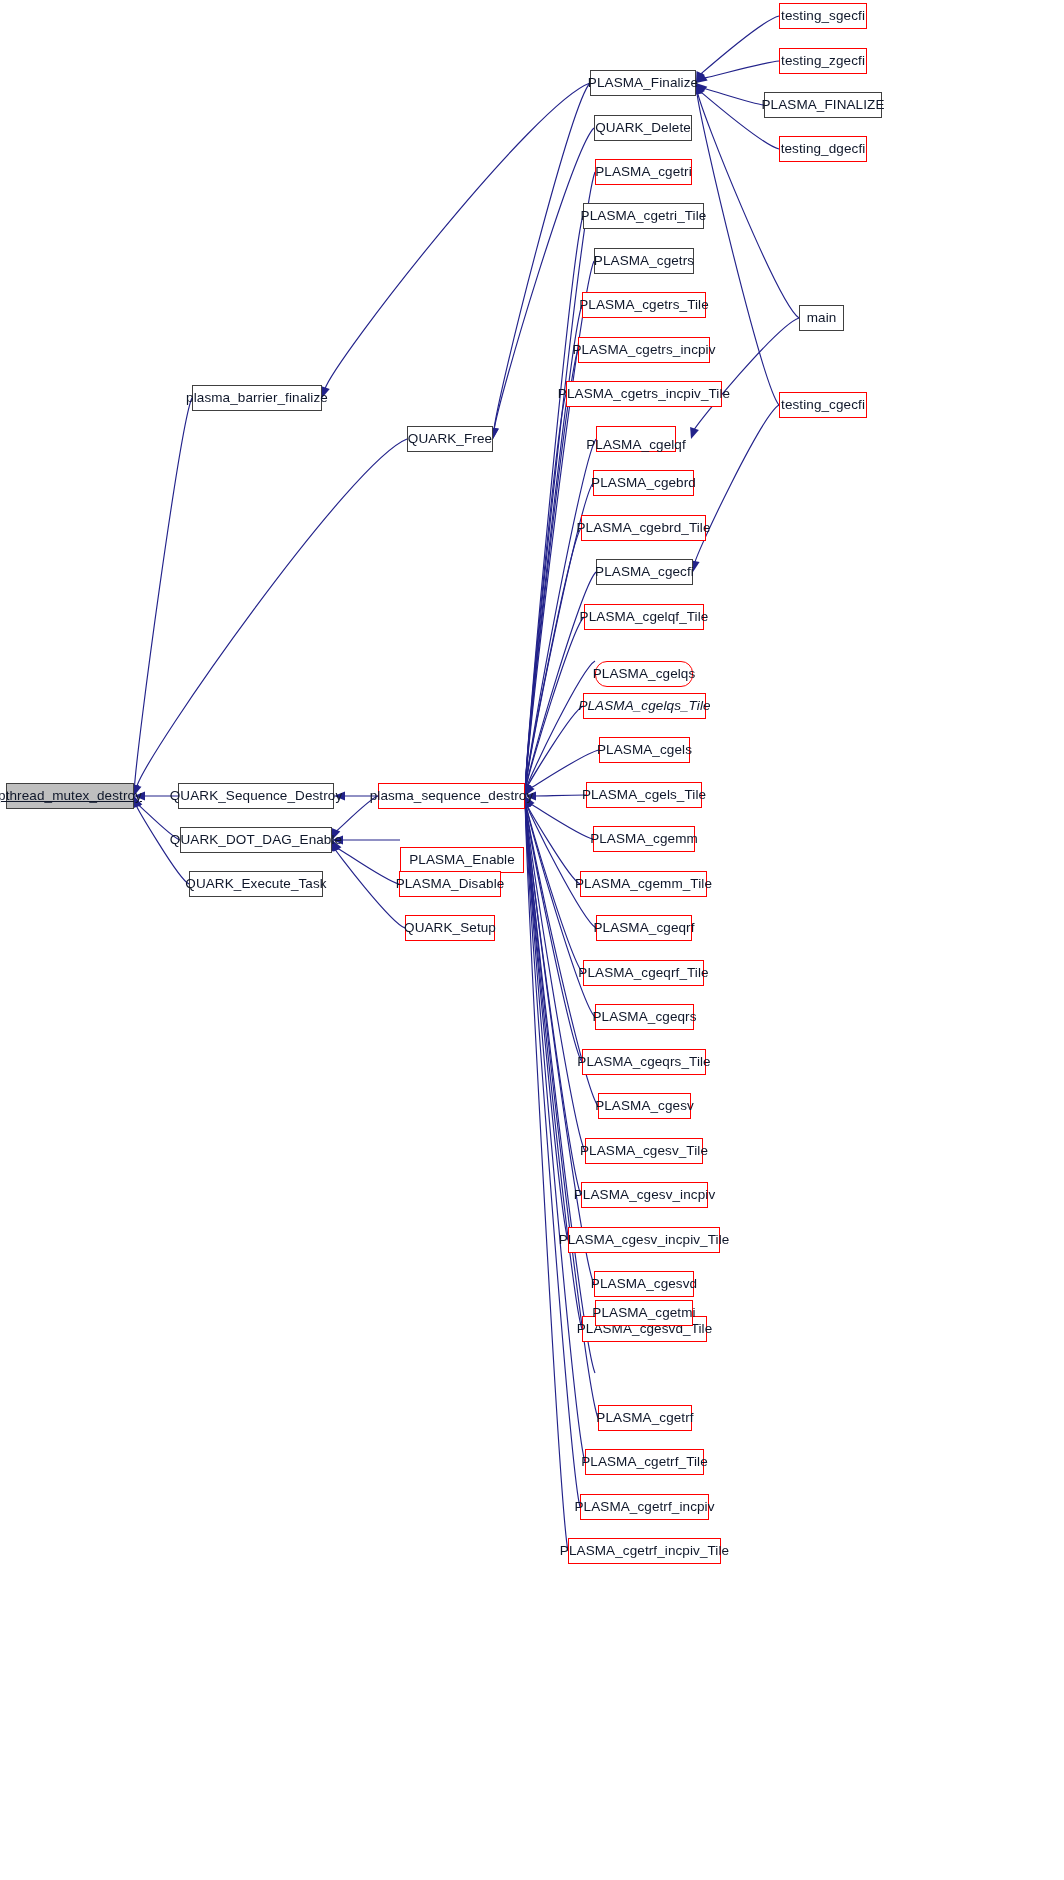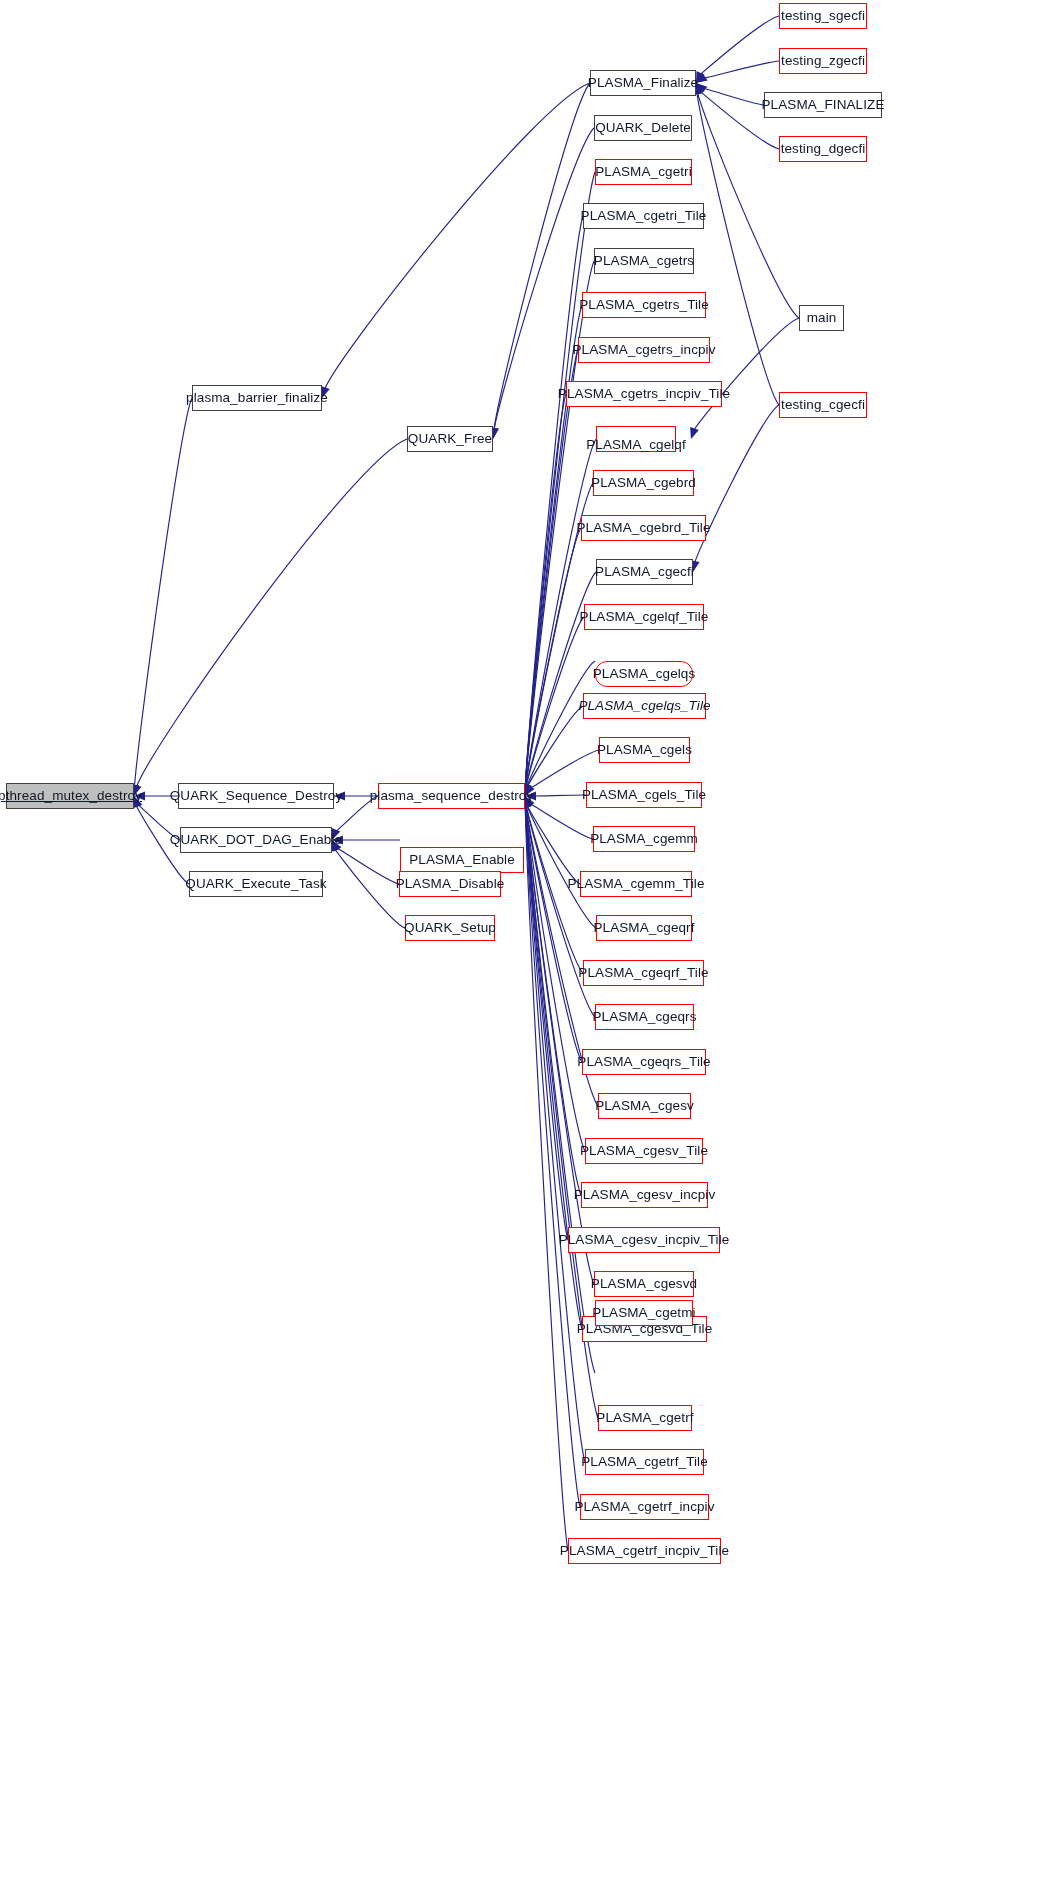--- a/index.html
+++ b/index.html
@@ -241,21 +241,21 @@
       </div>
       <div class="node red" style="left: 599px; top: 737px; width: 91px;">
         <span>PLASMA_cgels</span>
       </div>
       <div class="node red" style="left: 586px; top: 782px; width: 116px;">
         <span>PLASMA_cgels_Tile</span>
       </div>
       <div class="node red" style="left: 593px; top: 826px; width: 102px;">
         <span>PLASMA_cgemm</span>
       </div>
-      <div class="node red" style="left: 580px; top: 871px; width: 112px;">
+      <div class="node red" style="left: 580px; top: 871px; width: 127px;">
         <span>PLASMA_cgemm_Tile</span>
       </div>
       <div class="node red" style="left: 596px; top: 915px; width: 96px;">
         <span>PLASMA_cgeqrf</span>
       </div>
       <div class="node red" style="left: 583px; top: 960px; width: 121px;">
         <span>PLASMA_cgeqrf_Tile</span>
       </div>
       <div class="node red" style="left: 595px; top: 1004px; width: 99px;">
         <span>PLASMA_cgeqrs</span>

